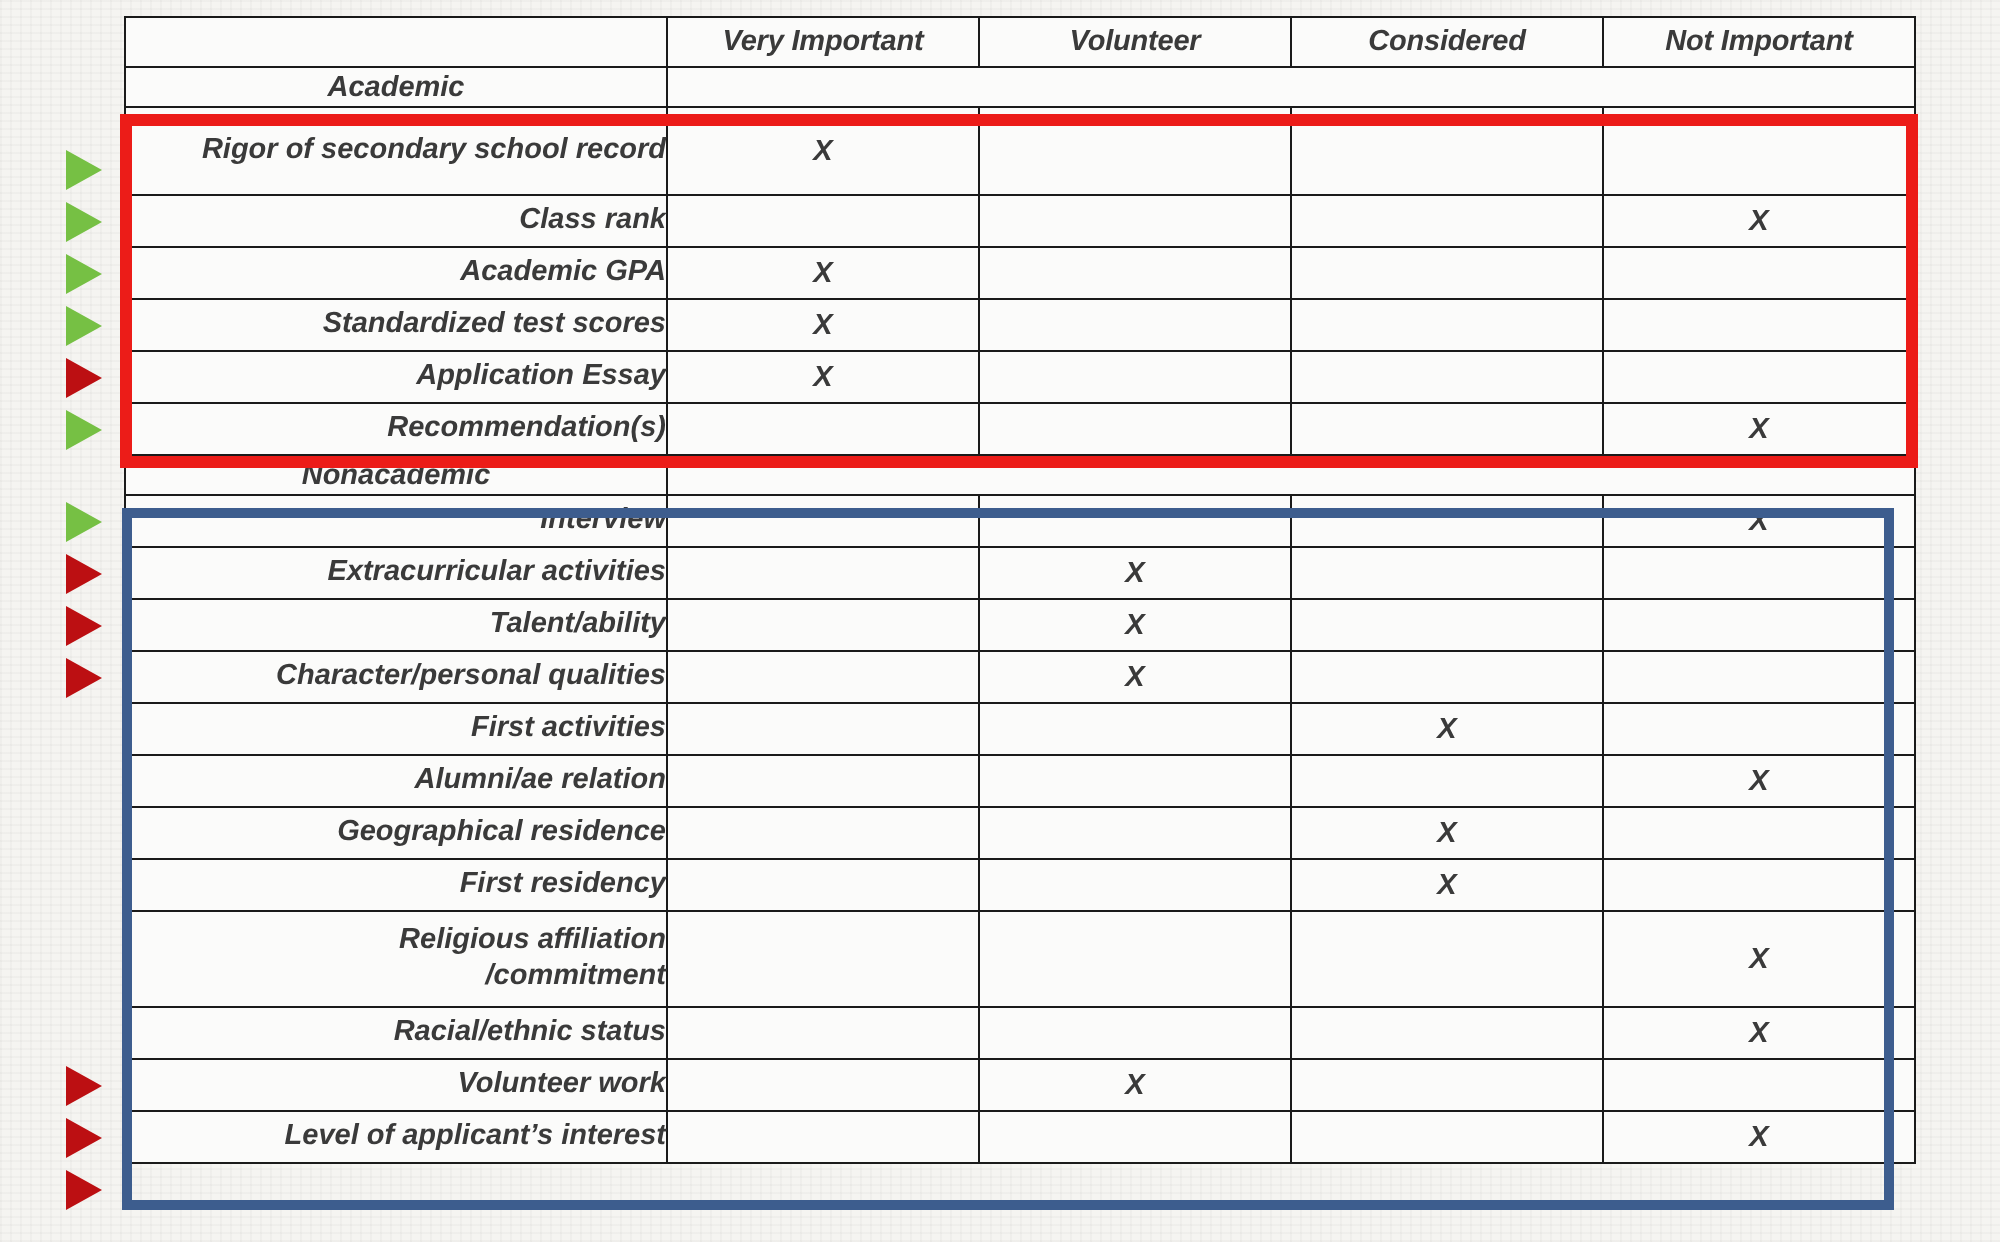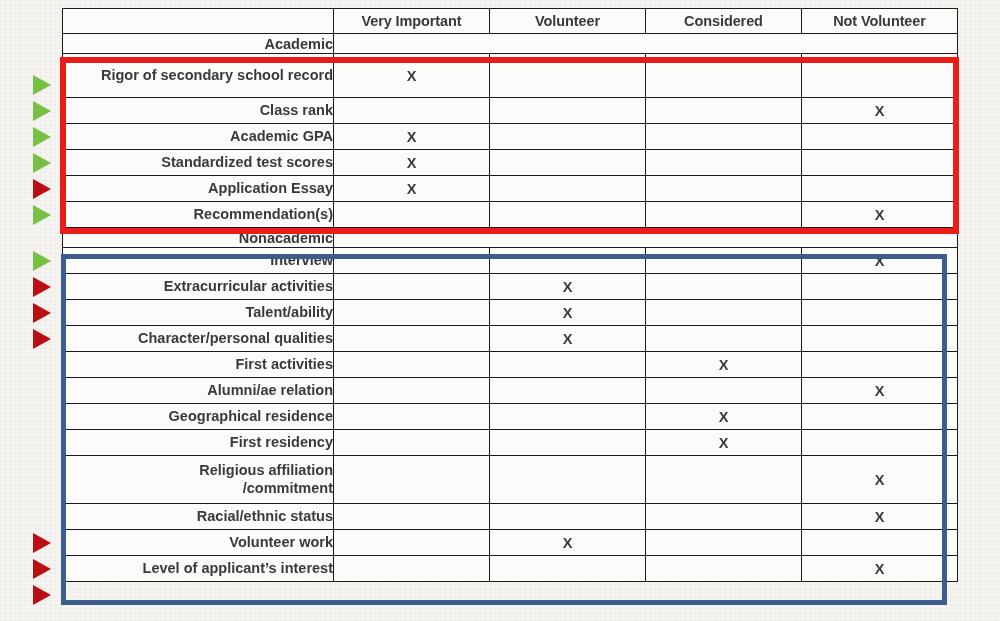--- a/index.html
+++ b/index.html
@@ -23,20 +23,21 @@
       repeating-linear-gradient(0deg, rgba(0,0,0,0.022) 0px, rgba(0,0,0,0.022) 1px, rgba(255,255,255,0) 1px, rgba(255,255,255,0) 4px),
       repeating-linear-gradient(90deg, rgba(0,0,0,0.022) 0px, rgba(0,0,0,0.022) 1px, rgba(255,255,255,0) 1px, rgba(255,255,255,0) 5px);
     z-index: 0;
   }
   #sheet {
     position: absolute;
     left: 0; top: 0;
     width: 1000px;
     height: 621px;
     z-index: 2;
+    font-style: italic;
   }
 
   
   #matrix-table {
     position: absolute;
     left: 62px;
     top: 8px;
     width: 896px;
     border-collapse: collapse;
     table-layout: fixed;
@@ -68,21 +69,21 @@
     border-left: 1.6px solid #1a1a1a;
     border-right: none;
     border-top: none;
     border-bottom: none;
     background: transparent;
     height: 19px;
     font-size: 15px;
     color: #111;
     font-weight: bold;
     padding-left: 4px;
-    text-align: right;
+    text-align: center;
   }
   tr.section-row td.sec-rest {
     border-left: none;
   }
 
   td.label {
     text-align: right;
     padding-left: 24px;
     color: #3e3e3e;
     font-size: 14.5px;
@@ -157,21 +158,21 @@
       <col class="c-data">
       <col class="c-data">
       <col class="c-data">
     </colgroup>
     <thead>
       <tr>
         <th class="h-blank"></th>
         <th>Very Important</th>
         <th>Volunteer</th>
         <th>Considered</th>
-        <th>Not Volunteer</th>
+        <th>Not Important</th>
       </tr>
     </thead>
     <tbody id="table-body">
         <tr class="section-row">
           <td>Academic</td>
           <td class="sec-rest" colspan="4"></td>
         </tr>
         <tr class="r-tall">
           <td class="label">Rigor of secondary school record</td>
           <td class="mark">X</td>

